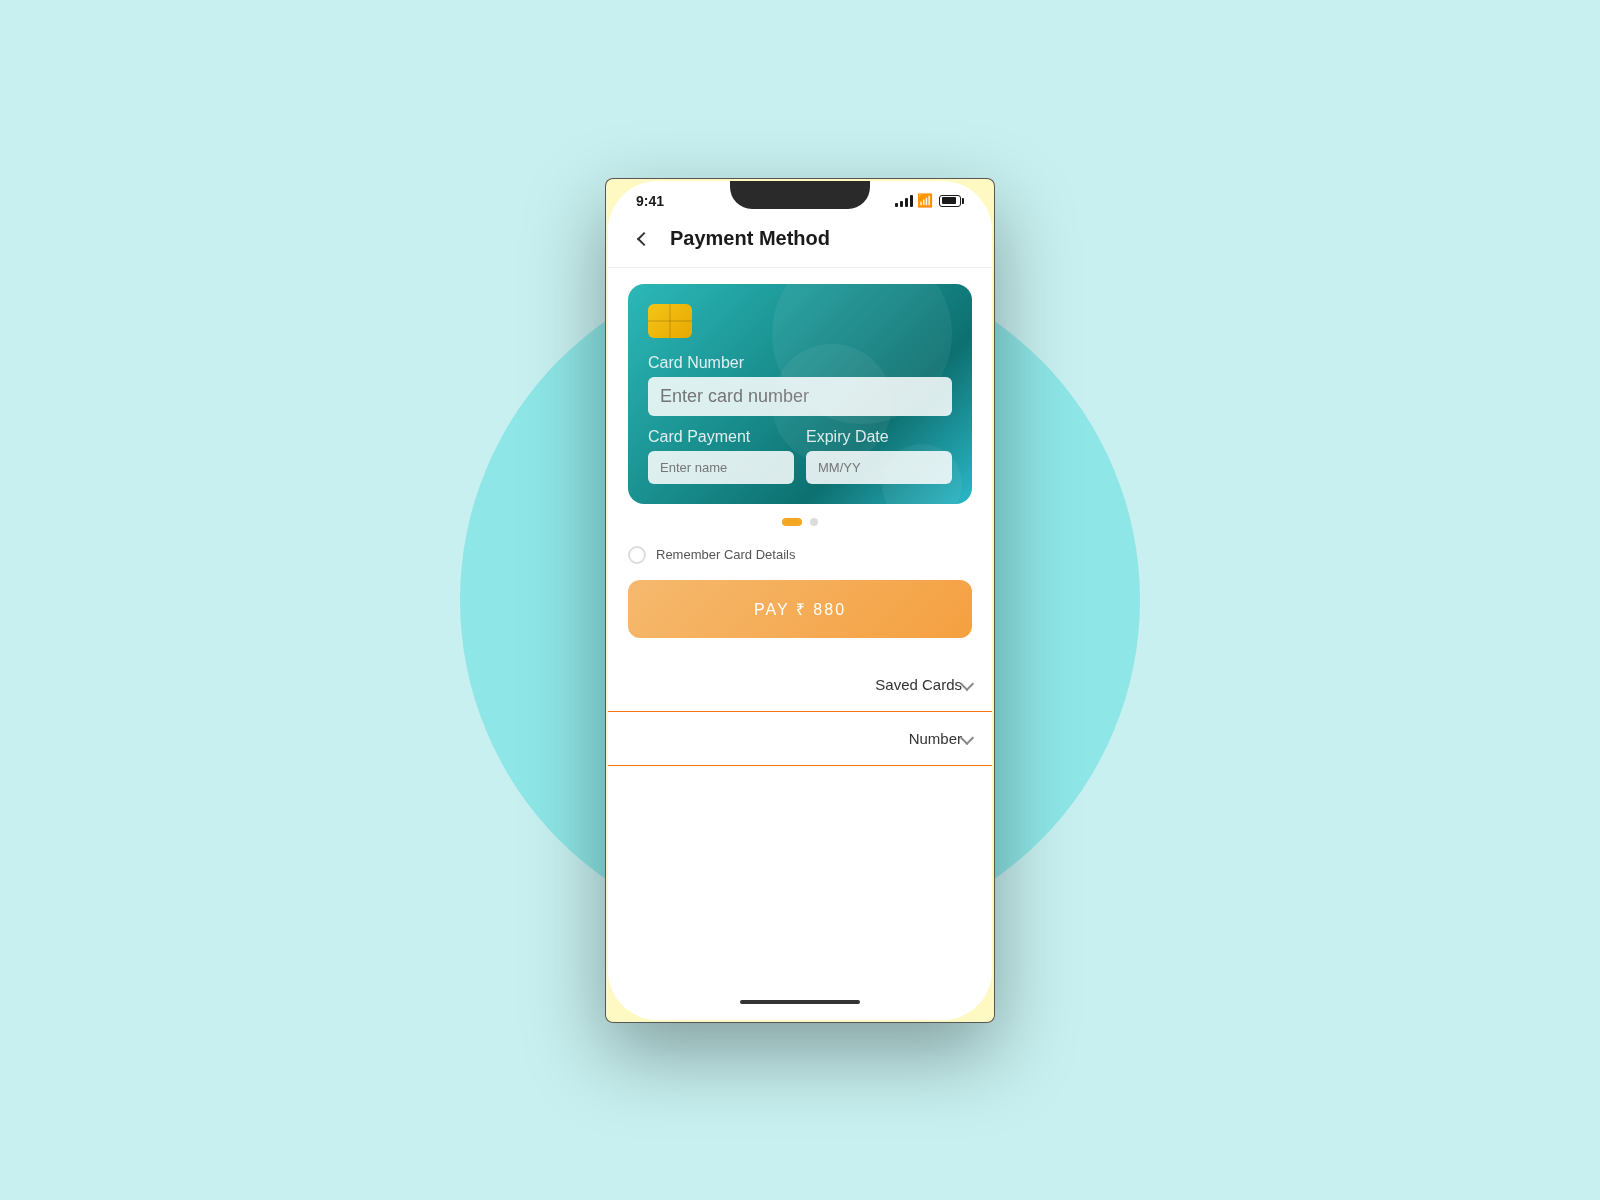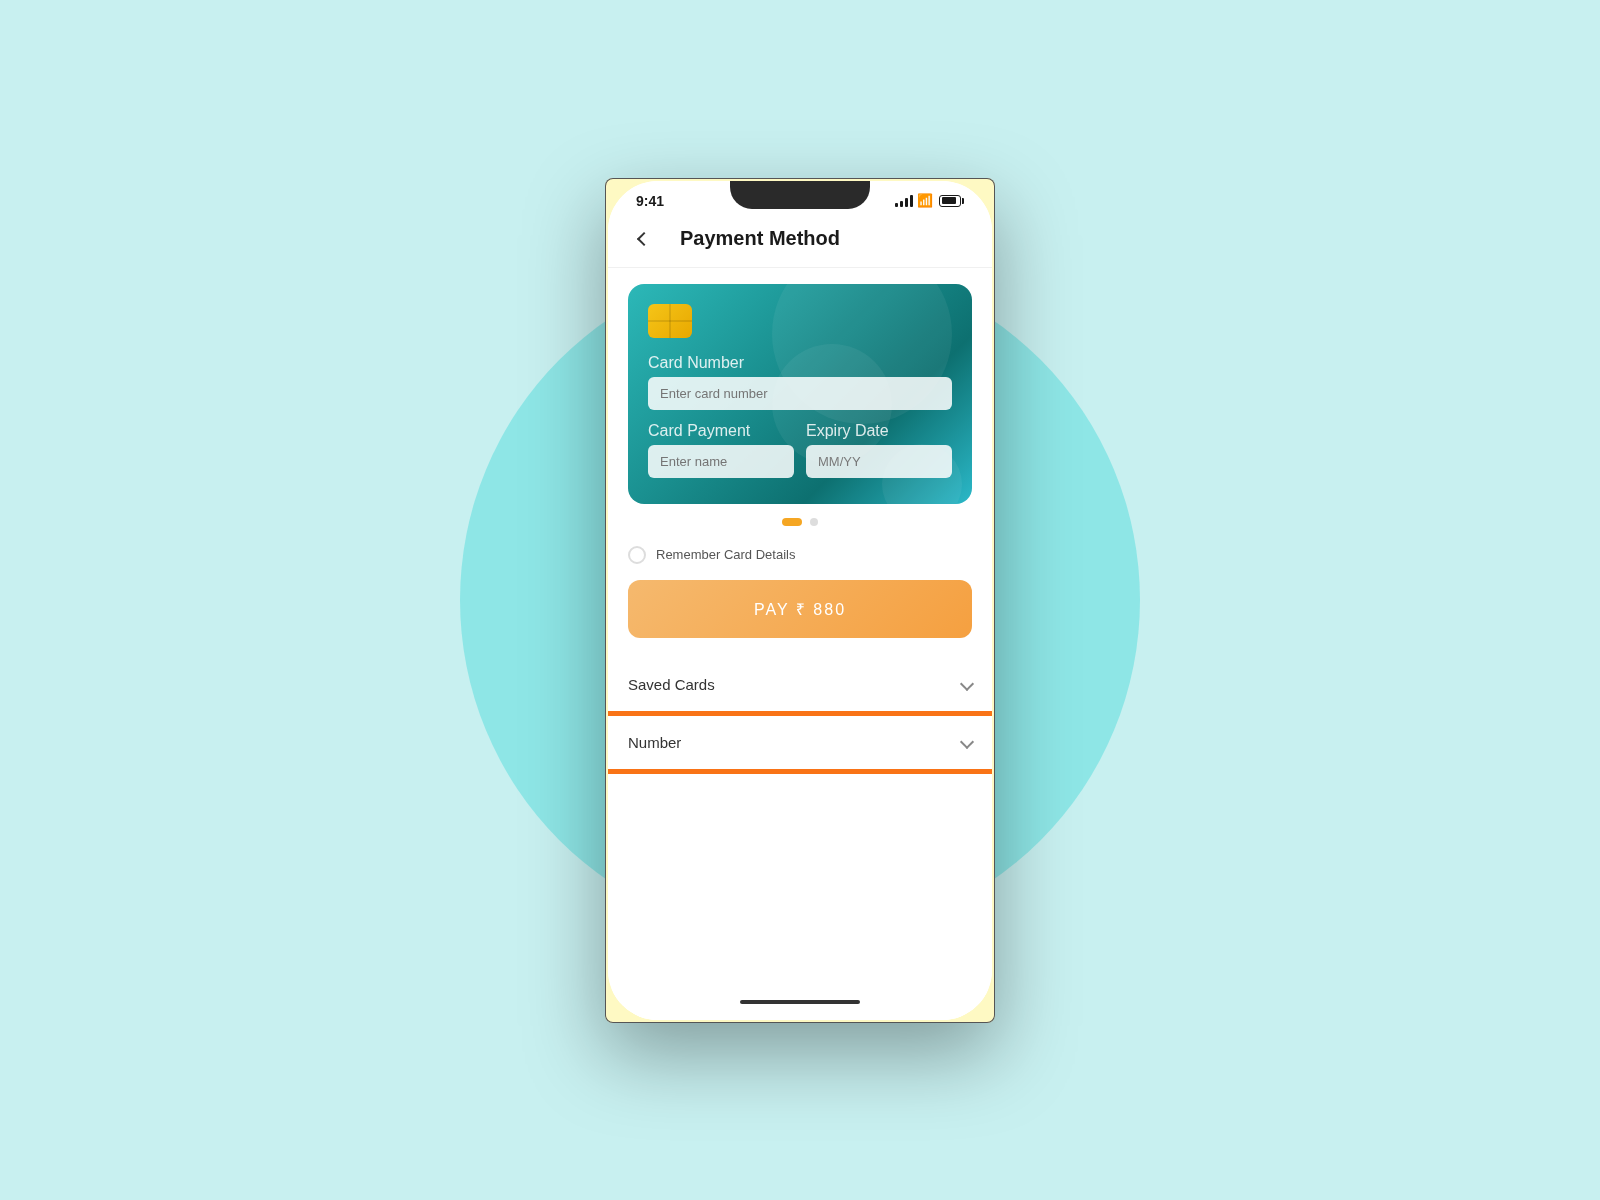--- a/index.html
+++ b/index.html
@@ -171,21 +171,21 @@
       height: 10px;
       border-left: 2.5px solid #333;
       border-bottom: 2.5px solid #333;
       transform: rotate(45deg);
     }
 
     .header-title {
       font-size: 20px;
       font-weight: 700;
       color: #1a1a1a;
-      margin-left: 20px;
+      margin-left: 10px;
     }
 
     
     .scroll-area {
       flex: 1;
       overflow-y: auto;
       overflow-x: hidden;
     }
 
     
@@ -295,21 +295,21 @@
       color: rgba(255,255,255,0.85);
       margin-bottom: 5px;
     }
 
     .card-input {
       width: 100%;
       background: rgba(255,255,255,0.85);
       border: none;
       border-radius: 6px;
       padding: 9px 12px;
-      font-size: 13px;
+      font-size: 18px;
       color: #999;
       outline: none;
       margin-bottom: 12px;
     }
 
     .card-row {
       display: flex;
       gap: 12px;
     }
 
@@ -385,23 +385,23 @@
       color: #fff;
       letter-spacing: 2px;
       cursor: pointer;
       text-align: center;
     }
 
     
     .collapsed-section {
       display: flex;
       align-items: center;
-      justify-content: space-between;
+      justify-content: flex-end;
       padding: 18px 20px;
-      border-bottom: 5px solid #f97316;
+      border-bottom: 1px solid #f97316;
       cursor: pointer;
     }
 
     .collapsed-section-text {
       font-size: 15px;
       color: #333;
     }
 
     
     .home-indicator {

